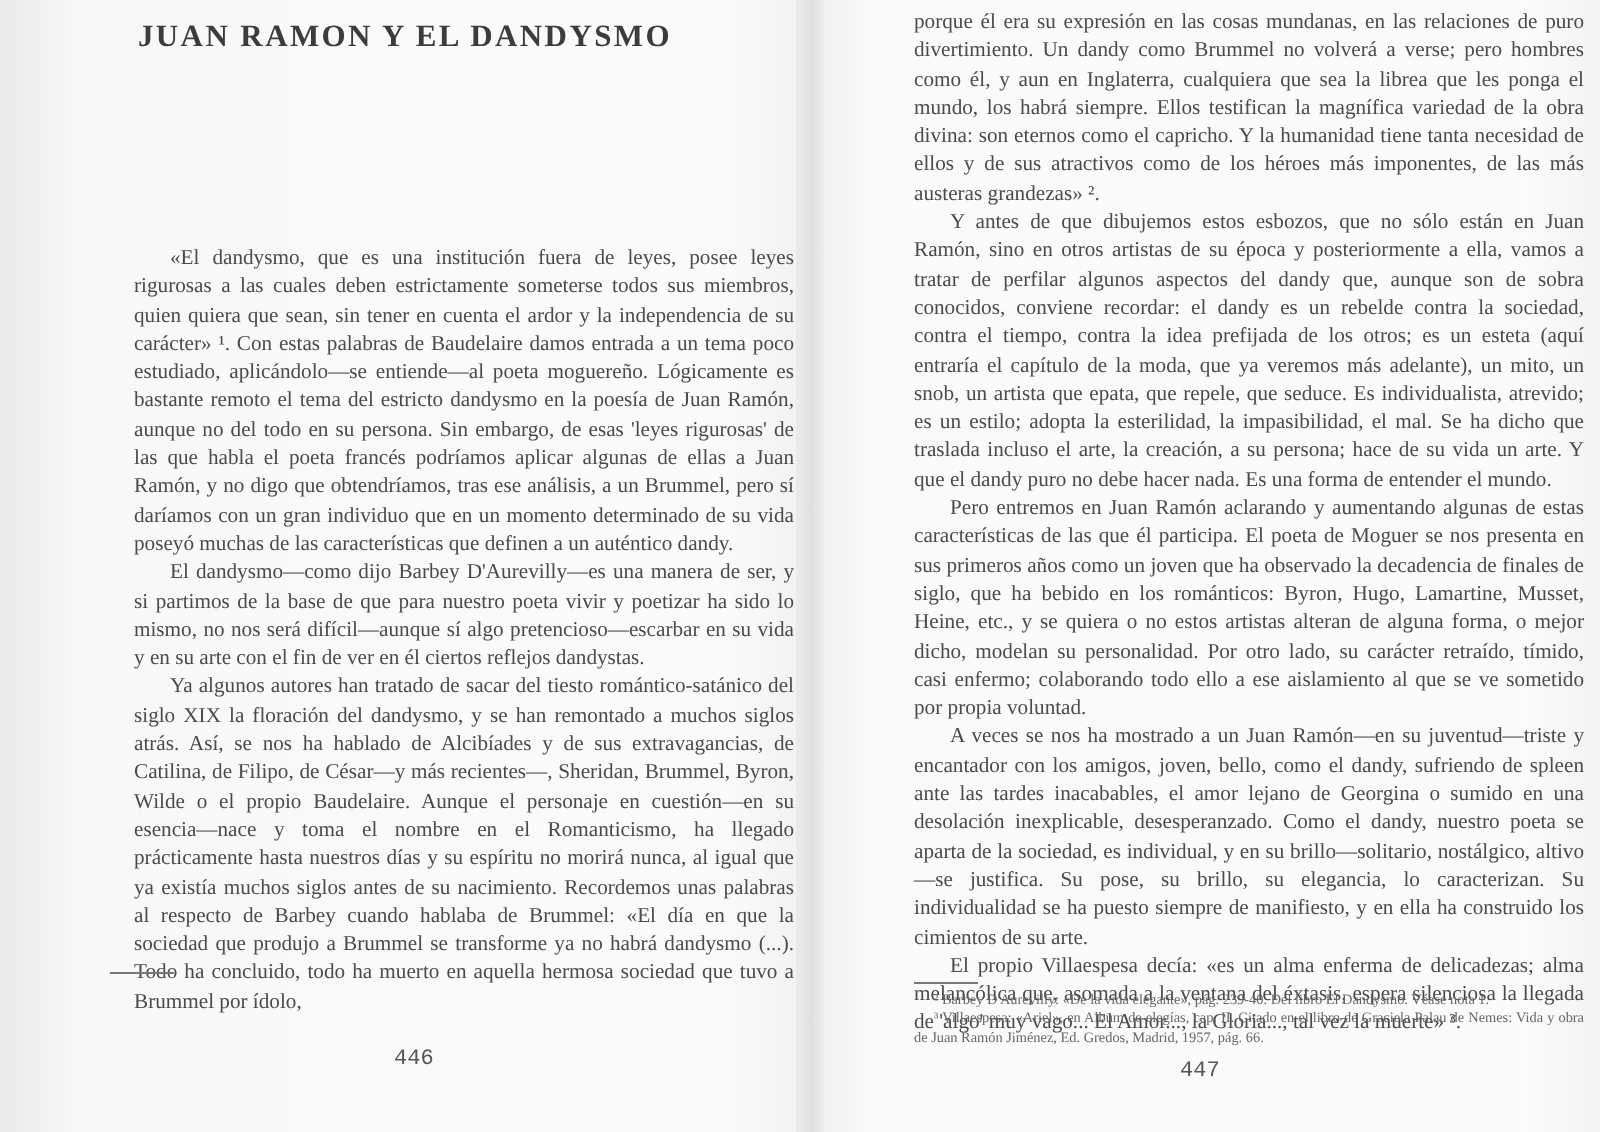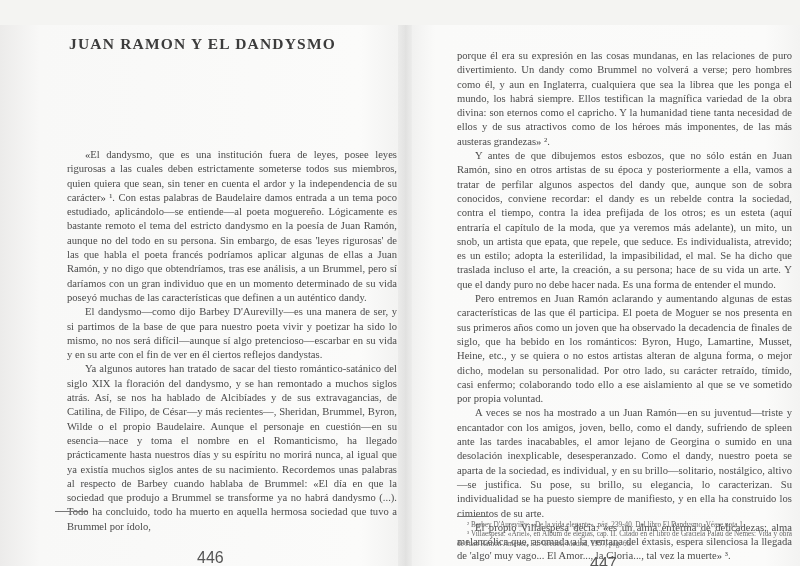--- a/index.html
+++ b/index.html
@@ -3,54 +3,54 @@
 <meta charset="utf-8">
 <style>
   html, body { margin: 0; padding: 0; }
   body {
     width: 800px; height: 566px; overflow: hidden;
     background: #f4f4f2;
     font-family: "DejaVu Serif", "Liberation Serif", serif;
     color: #3a3a3a;
     position: relative;
   }
-  .spread { position: absolute; inset: 0; display: flex; margin-top: 25px; }
+  .spread { position: absolute; inset: 0; display: flex; }
   .page { position: relative; height: 566px; }
   .page-left { width: 405px; background: linear-gradient(to right, #ecebea 0px, #f8f8f7 40px, #fbfbfa 360px, #f1f1f0 405px); }
   .page-right { width: 395px; background: linear-gradient(to right, #eeeeed 0px, #fafaf9 30px, #fbfbfa 360px, #f3f3f2 395px); }
   .title {
     position: absolute; left: 0; width: 405px; top: 10px;
     text-align: center;
     font-family: "Liberation Serif", serif;
     font-weight: bold; font-size: 15.5px; letter-spacing: 1.2px;
     color: #3c3c3c;
   }
   .text-block {
     position: absolute;
     font-family: "Liberation Serif", serif;
     font-size: 10.6px; line-height: 14.3px;
     color: #4a4a4a;
     text-align: justify;
   }
   .left-body { left: 67px; width: 330px; top: 123px; }
-  .right-body { left: 52px; width: 335px; top: 24px; }
+  .right-body { left: 52px; width: 335px; top: 5px; }
   .text-block p { margin: 0; text-indent: 18px; }
   .fn-rule { position: absolute; height: 1px; background: #777; width: 32px; }
   .footnotes {
     position: absolute;
     font-family: "Liberation Serif", serif;
     font-size: 7.2px; line-height: 9.3px; color: #666;
     text-align: justify;
   }
   .footnotes p { margin: 0; text-indent: 10px; }
   .left-fn { left: 55px; width: 330px; top: 491px; }
   .right-fn { left: 52px; width: 335px; top: 496px; }
   .folio {
-    position: absolute; font-family: Liberation Sans, sans-serif;
-    font-size: 16px; color: #555;
+    position: absolute; font-family: Liberation Mono, monospace;
+    font-size: 11px; color: #555;
   }
   .left-folio { left: 197px; top: 524px; }
   .right-folio { left: 185px; top: 530px; }
   .gutter { position: absolute; left: 398px; top: 0; width: 14px; height: 566px;
     background: linear-gradient(to right, rgba(0,0,0,0.03), rgba(0,0,0,0.06), rgba(0,0,0,0.02)); }
 </style>
 </head>
 <body>
 
 <div class="spread">

